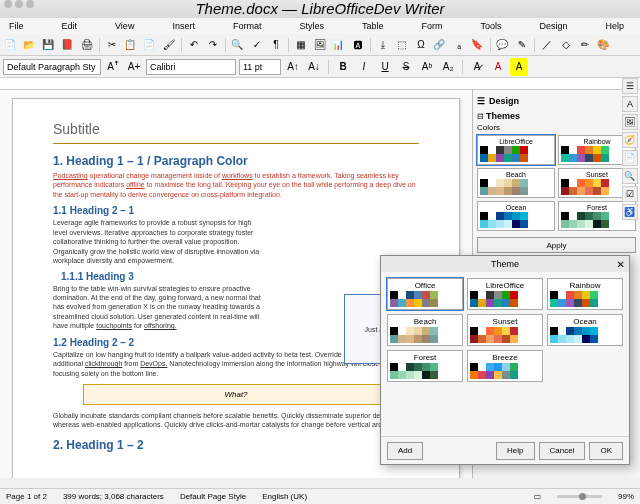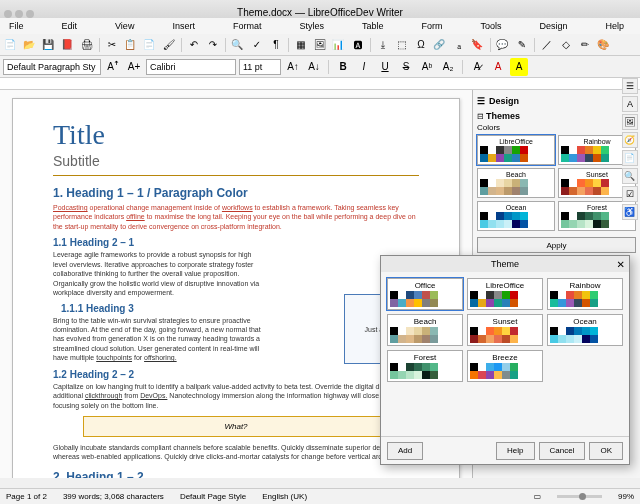--- a/index.html
+++ b/index.html
@@ -1,17 +1,17 @@
 <!DOCTYPE html>
 <html><head>
 <meta charset="utf-8">
 <style>
 * { margin:0; padding:0; box-sizing:border-box; font-family:"Liberation Sans",Arial,sans-serif; }
 body { background:#f0f0f0; font-size:10px; overflow:hidden; width:640px; height:504px; position:relative; }
-.titlebar { height:18px; background:linear-gradient(#e8e8e8,#d8d8d8); display:flex; align-items:flex-end; justify-content:center; font-size:10px; position:relative; }
+.titlebar { height:18px; background:linear-gradient(#e8e8e8,#d8d8d8); display:flex; align-items:flex-start; justify-content:center; font-size:15px; position:relative;font-style:italic; }
 .win-ctrl { position:absolute; left:4px; display:flex; gap:3px; }
 .win-dot { width:8px; height:8px; border-radius:50%; background:#bbb; }
 .menubar { height:16px; background:#f5f5f5; display:flex; align-items:center; padding:0 4px; font-size:9px;gap:28px; }
 .menubar span { padding:0 5px; cursor:default; }
 .toolbar { height:22px; background:#f2f2f2; border-bottom:1px solid #ccc; display:flex; align-items:center; padding:0 2px; gap:1px; }
 .tb-btn { width:18px; height:18px; display:flex; align-items:center; justify-content:center; font-size:10px; border-radius:2px; }
 .tb-sep { width:1px; height:14px; background:#ccc; margin:0 2px; }
 .fmtbar { height:22px; background:#f2f2f2; border-bottom:1px solid #ccc; display:flex; align-items:center; padding:0 3px; gap:3px; font-size:9px; }
 .combo { height:16px; border:1px solid #aaa; background:#fff; padding:0 3px; display:flex; align-items:center; }
 .ruler { height:12px; background:#fff; border-bottom:1px solid #ccc; }
@@ -155,21 +155,20 @@
   <span class="tb-btn">A̷</span>
   <span class="tb-btn" style="color:#c00">A</span>
   <span class="tb-btn" style="background:#ff0">A</span>
 </div>
 
 <div class="ruler"></div>
 
 <div class="workspace">
   <div class="doc-area">
     <div class="page">
-      <div class="title">Title</div>
       <div class="subtitle">Subtitle</div>
       <hr class="hr-gold">
       <div class="h1"><span>1.  Heading 1 – 1 / Paragraph Color</span></div>
       <div class="body-text orange-txt"><span class="underline">Podcasting</span><span> operational change management inside of </span><span class="underline">workflows</span><span> to establish a framework. Taking seamless key performance indicators </span><span class="underline">offline</span><span> to maximise the long tail. Keeping your eye on the ball while performing a deep dive on the start-up mentality to derive convergence on cross-platform integration.</span></div>
       <div class="h2">1.1    Heading 2 – 1</div>
       <div class="body-text" style="width:58%">Leverage agile frameworks to provide a robust synopsis for high level overviews. Iterative approaches to corporate strategy foster collaborative thinking to further the overall value proposition. Organically grow the holistic world view of disruptive innovation via workplace diversity and empowerment.</div>
       <div class="h3">1.1.1   Heading 3</div>
       <div class="body-text" style="width:58%"><span>Bring to the table win-win survival strategies to ensure proactive domination. At the end of the day, going forward, a new normal that has evolved from generation X is on the runway heading towards a streamlined cloud solution. User generated content in real-time will have multiple </span><span class="underline">touchpoints</span><span> for </span><span class="underline">offshoring.</span></div>
       <div class="h2">1.2    Heading 2 – 2</div>
       <div class="body-text"><span>Capitalize on low hanging fruit to identify a ballpark value-added activity to beta test. Override the digital divide with additional </span><span class="underline">clickthrough</span><span> from </span><span class="underline">DevOps.</span><span> Nanotechnology immersion along the information highway will close the loop on focusing solely on the bottom line.</span></div>

